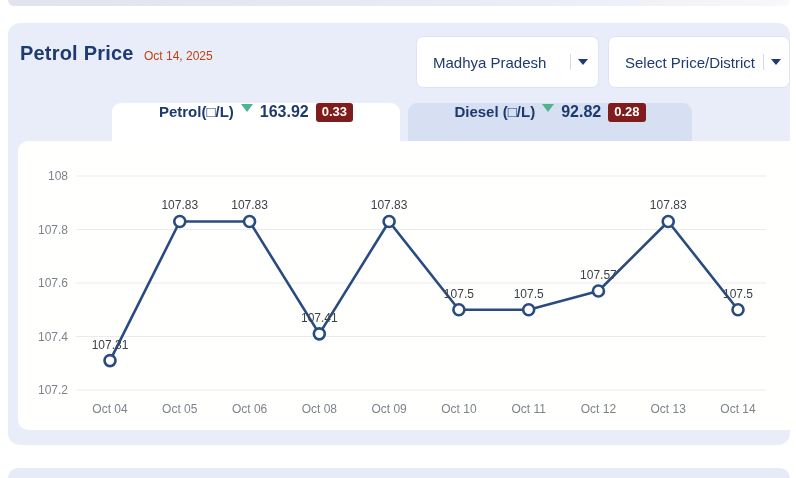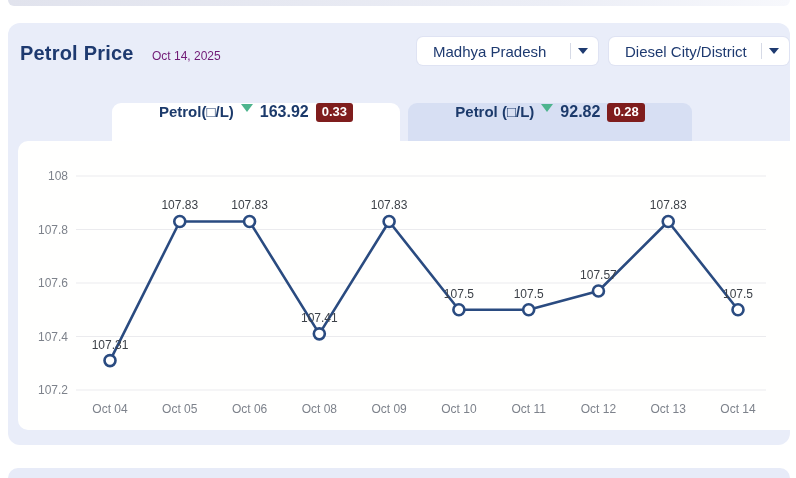--- a/index.html
+++ b/index.html
@@ -16,23 +16,23 @@
   .next-card-edge { position: absolute; left: 8px; top: 468px; width: 782px; height: 10px;
     background: #e7ebf8; border-radius: 10px 10px 0 0; }
 
   
   .card { position: absolute; left: 8px; top: 23px; width: 782px; height: 422px;
     background: #e9edf9; border-radius: 12px; }
 
   .card-header { position: absolute; left: 0; top: 0; width: 100%; height: 72px; }
   .page-title { position: absolute; left: 12px; top: 19px; font-size: 20px; font-weight: 700;
     color: #1e3a70; letter-spacing: 0.2px; }
-  .page-date { position: absolute; left: 144px; top: 26px; font-size: 12px; color: #701a75; }
+  .page-date { position: absolute; left: 136px; top: 26px; font-size: 12px; color: #c2410c; }
 
-  .dropdown { position: absolute; top: 14px; height: 28px; background: #ffffff;
+  .dropdown { position: absolute; top: 14px; height: 50px; background: #ffffff;
     border-radius: 6px; display: flex; align-items: center; justify-content: space-between;
     padding: 0 10px 0 16px; cursor: pointer; box-shadow: 0 0 0 1px rgba(210,216,235,0.45); }
   .dropdown-state { left: 409px; width: 181px; }
   .dropdown-city  { left: 601px; width: 180px; }
   .dropdown .dd-label { font-size: 15px; color: #1e3a70; font-weight: 500; white-space: nowrap; }
   .dd-right { display: flex; align-items: center; gap: 7px; margin-left: 8px; }
   .dd-sep { width: 1px; height: 16px; background: #d6dae6; }
   .dd-caret { width: 0; height: 0; border-left: 5px solid transparent;
     border-right: 5px solid transparent; border-top: 6px solid #1e3a70; }
 
@@ -68,37 +68,37 @@
 
       <div class="dropdown dropdown-state">
         <span class="dd-label">Madhya Pradesh</span>
         <span class="dd-right">
           <span class="dd-sep"></span>
           <span class="dd-caret"></span>
         </span>
       </div>
 
       <div class="dropdown dropdown-city">
-        <span class="dd-label">Diesel City/District</span>
+        <span class="dd-label">Select Price/District</span>
         <span class="dd-right">
           <span class="dd-sep"></span>
           <span class="dd-caret"></span>
         </span>
       </div>
     </div>
 
     <div class="tab tab-petrol">
       <span class="tab-label">Petrol(□/L)</span>
       <span class="tab-caret-down"></span>
       <span class="tab-value">163.92</span>
       <span class="tab-badge">0.33</span>
     </div>
 
     <div class="tab tab-diesel">
-      <span class="tab-label">Petrol (□/L)</span>
+      <span class="tab-label">Diesel (□/L)</span>
       <span class="tab-caret-down"></span>
       <span class="tab-value">92.82</span>
       <span class="tab-badge">0.28</span>
     </div>
 
     <div class="chart-panel">
       <svg width="765" height="289" viewBox="0 0 765 289" xmlns="http://www.w3.org/2000/svg">
           <line x1="58" y1="35" x2="748" y2="35" stroke="#ebebee" stroke-width="1"></line>
           <text x="50" y="39" text-anchor="end" font-size="12" fill="#7d828b">108</text>
           <line x1="58" y1="88.50000000000095" x2="748" y2="88.50000000000095" stroke="#ebebee" stroke-width="1"></line>

